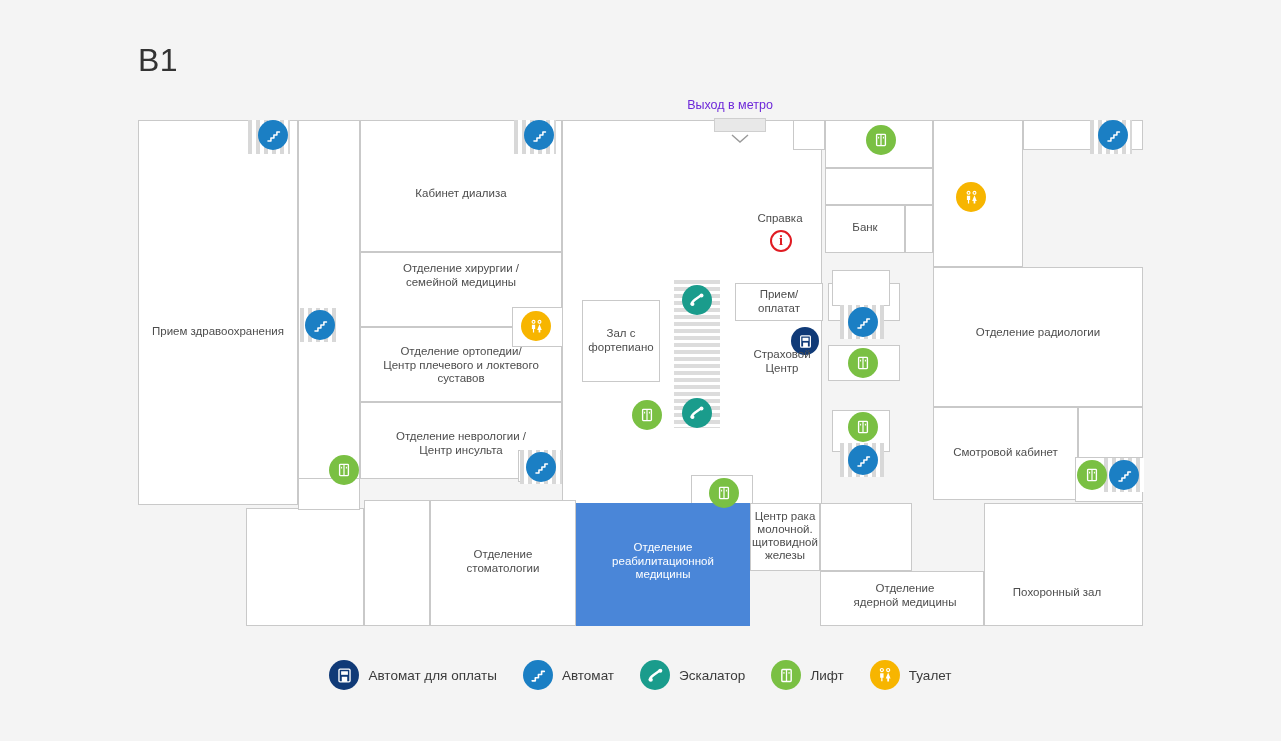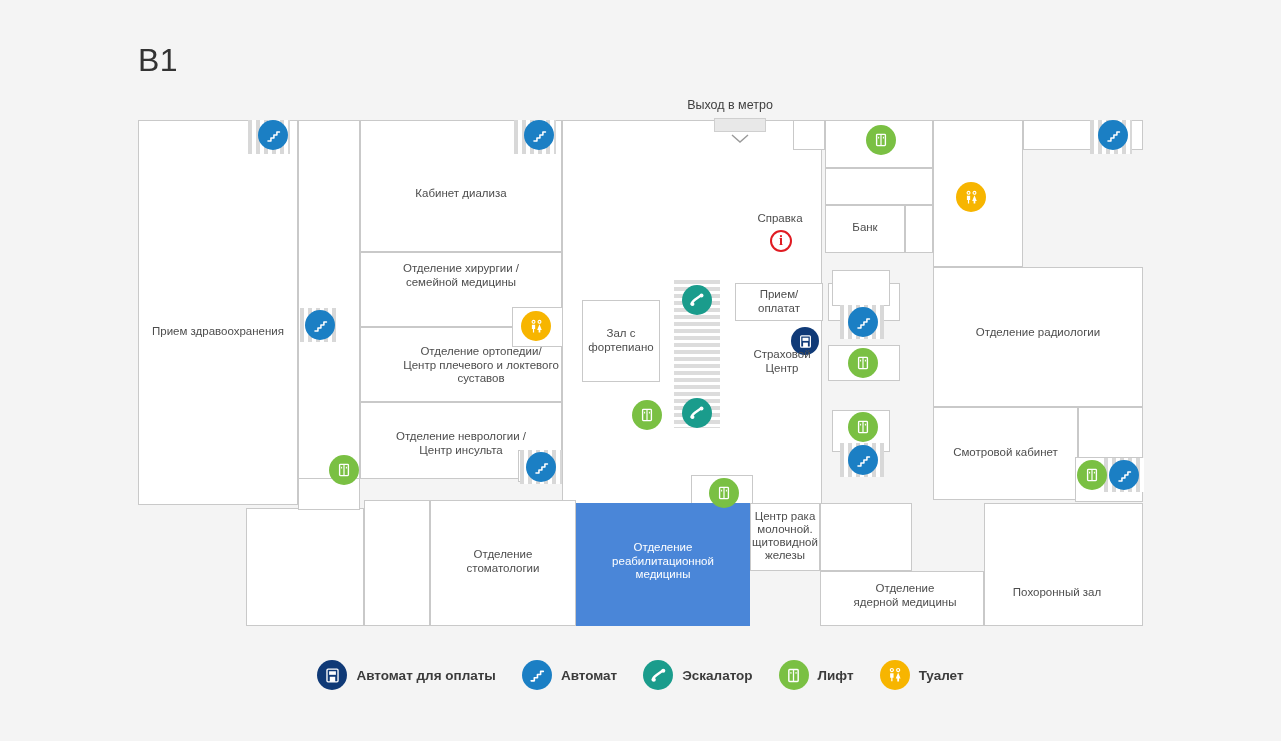--- a/index.html
+++ b/index.html
@@ -19,21 +19,21 @@
     font-size: 32px;
     color: #333333;
     letter-spacing: 0.5px;
   }
   #metro-label {
     position: absolute;
     left: 640px; top: 98px;
     width: 180px;
     text-align: center;
     font-size: 12.5px;
-    color: #404040;
+    color: #6d28d9;
   }
   
   #plan {
     position: absolute;
     left: 138px; top: 120px;
     width: 1005px; height: 506px;
   }
   .room {
     position: absolute;
     background: #ffffff;
@@ -131,21 +131,20 @@
     width: 1281px;
     display: flex;
     justify-content: center;
     align-items: center;
     gap: 26px;
   }
   .legend-item {
     display: flex;
     align-items: center;
     gap: 9px;
-    font-weight: bold;
   }
   .legend-icon {
     width: 30px; height: 30px;
     border-radius: 50%;
     display: flex; align-items: center; justify-content: center;
   }
   .legend-text {
     font-size: 13.5px;
     color: #3b3b3b;
     white-space: nowrap;
@@ -168,21 +167,21 @@
     <div class="room" style="left:160px; top:0px; width:62px; height:385px;"></div>
 
     <div class="room" style="left:222px; top:0px; width:202px; height:132px;"></div>
     <div class="room-label" style="left:222px; top:67px; width:202px;">Кабинет диализа</div>
 
     <div class="room" style="left:222px; top:132px; width:202px; height:75px;"></div>
     <div class="room-label" style="left:222px; top:142px; width:202px;">Отделение хирургии /
 семейной медицины</div>
 
     <div class="room" style="left:222px; top:207px; width:202px; height:75px;"></div>
-    <div class="room-label" style="left:222px; top:225px; width:202px;padding-left:20px;">Отделение ортопедии/
+    <div class="room-label" style="left:222px; top:225px; width:202px;">Отделение ортопедии/
 Центр плечевого и локтевого
 суставов</div>
 
     <div class="room" style="left:222px; top:282px; width:202px; height:77px;"></div>
     <div class="room-label" style="left:222px; top:310px; width:202px;">Отделение неврологии /
 Центр инсульта</div>
 
     <div class="room" style="left:374px; top:187px; width:54px; height:40px;"></div>
 
     <div class="room" style="left:380px; top:330px; width:52px; height:32px;"></div>

